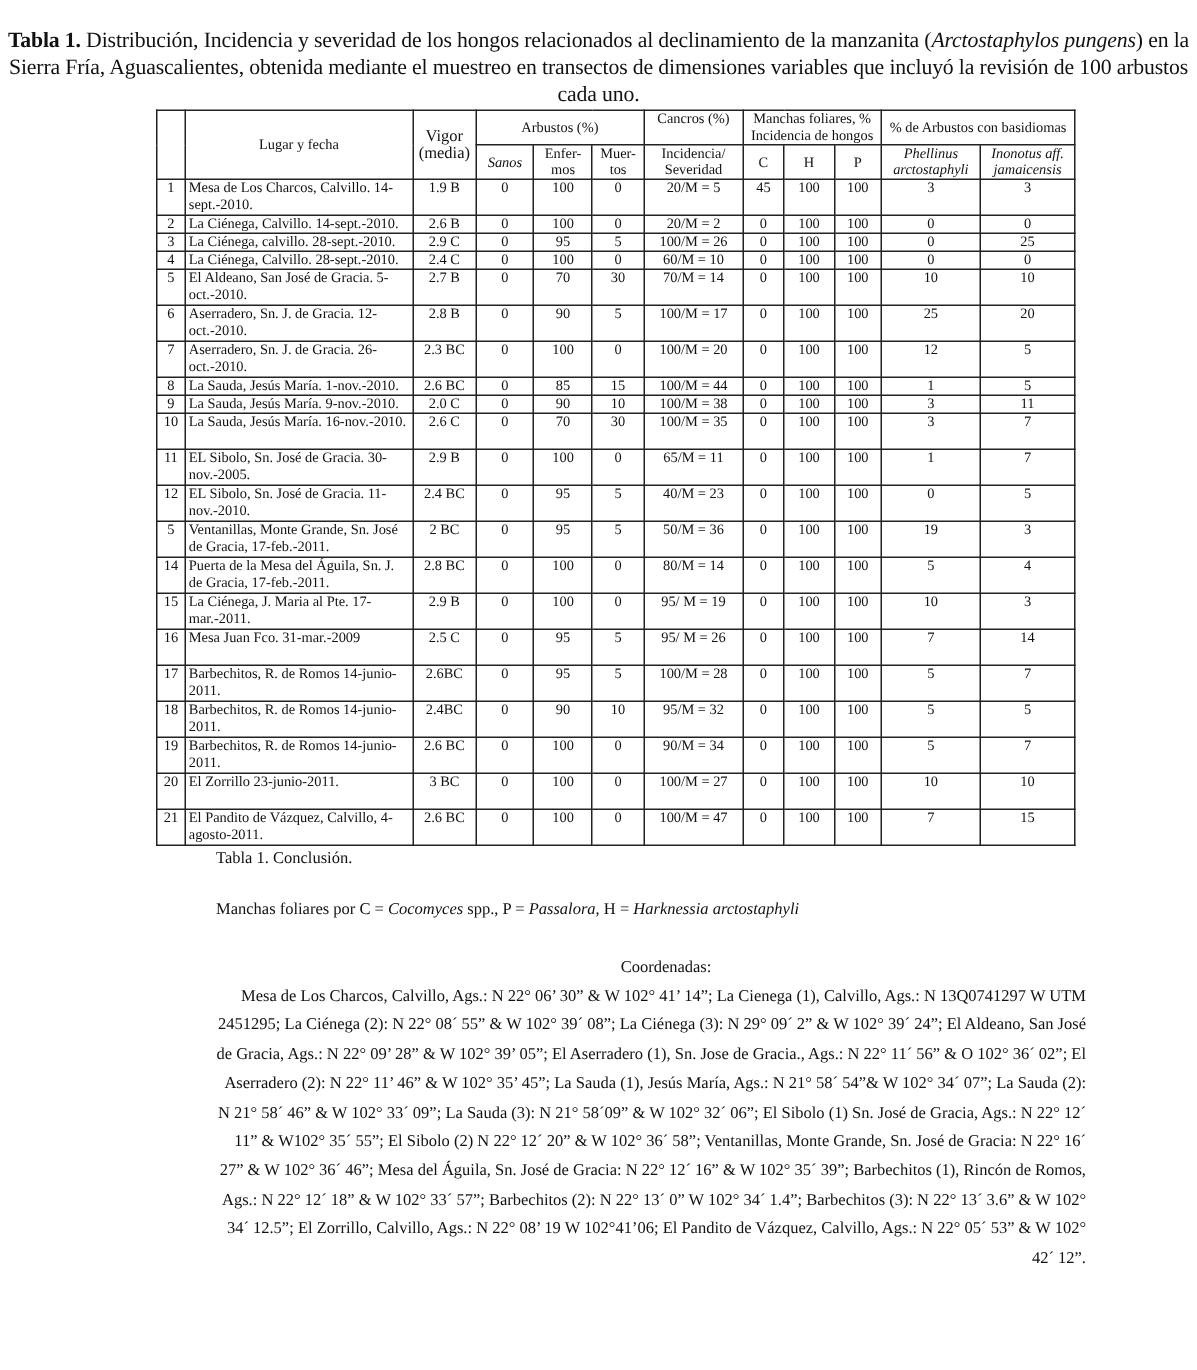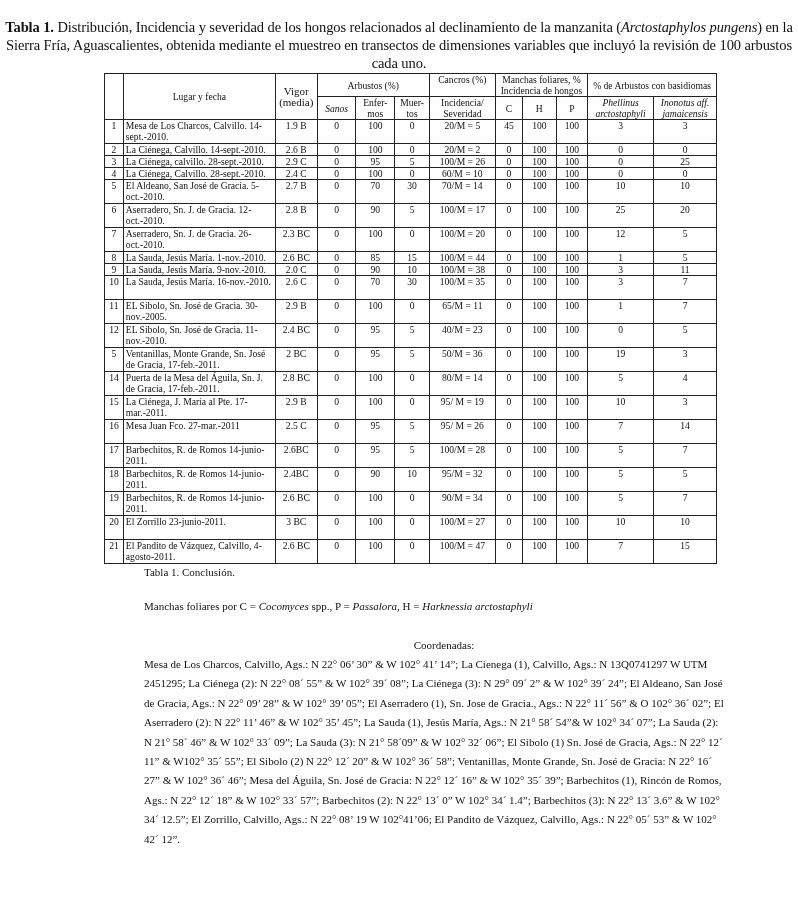--- a/index.html
+++ b/index.html
@@ -14,21 +14,21 @@
   table.t th { text-align:center; vertical-align:middle; }
   table.t td.c { text-align:center; }
   table.t td.l { text-align:left; }
   table.t tr.r2 td { height:23px; }
   table.t tr.r1 td { height:10px; }
   .it { font-style:italic; }
   .below { position:absolute; left:144px; width:600px; font-size:11px; line-height:19.4px; }
   #concl { top:563px; }
   #legend { top:597px; }
   #coordtitle { top:636px;text-align:center; }
-  #coords { top:655px; width:580px; text-align:left; }
+  #coords { top:655px; width:580px; text-align:right; }
 </style>
 </head>
 <body>
 
 <div class="caption">
   <b>Tabla 1.</b><span> Distribución, Incidencia y severidad de los hongos relacionados al declinamiento de la manzanita (</span><span class="it">Arctostaphylos pungens</span><span>) en la Sierra Fría, Aguascalientes, obtenida mediante el muestreo en transectos de dimensiones variables que incluyó la revisión de 100 arbustos cada uno.</span>
 </div>
 
 <table class="t">
   <colgroup>
@@ -273,21 +273,21 @@
         <td class="c">0</td>
         <td class="c">95/ M = 19</td>
         <td class="c">0</td>
         <td class="c">100</td>
         <td class="c">100</td>
         <td class="c">10</td>
         <td class="c">3</td>
       </tr>
       <tr class="r2">
         <td class="c">16</td>
-        <td class="l">Mesa Juan Fco.  27-mar.-2011</td>
+        <td class="l">Mesa Juan Fco.  31-mar.-2009</td>
         <td class="c">2.5 C</td>
         <td class="c">0</td>
         <td class="c">95</td>
         <td class="c">5</td>
         <td class="c">95/ M = 26</td>
         <td class="c">0</td>
         <td class="c">100</td>
         <td class="c">100</td>
         <td class="c">7</td>
         <td class="c">14</td>

